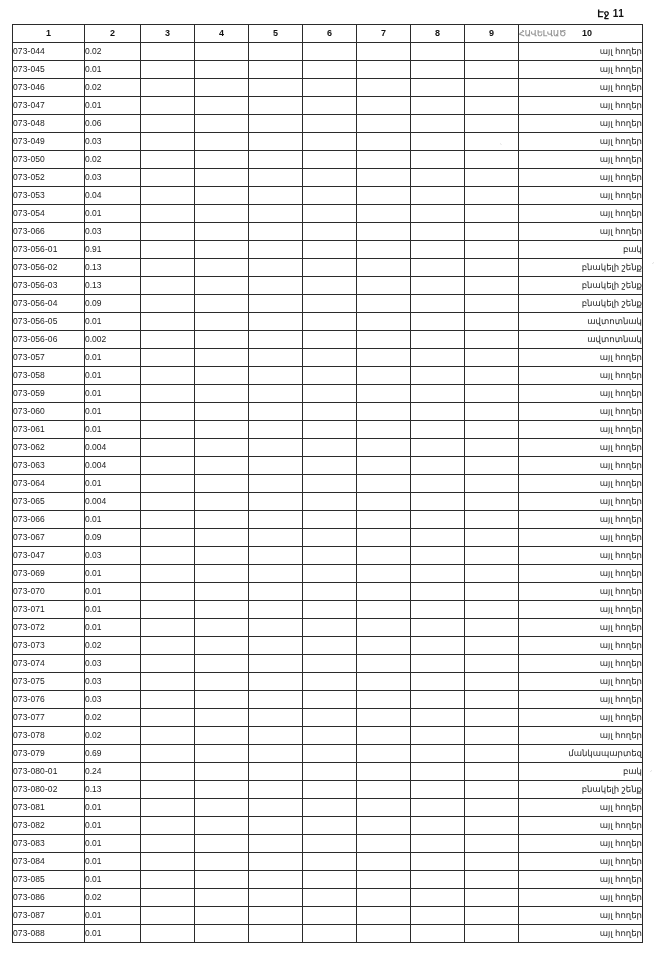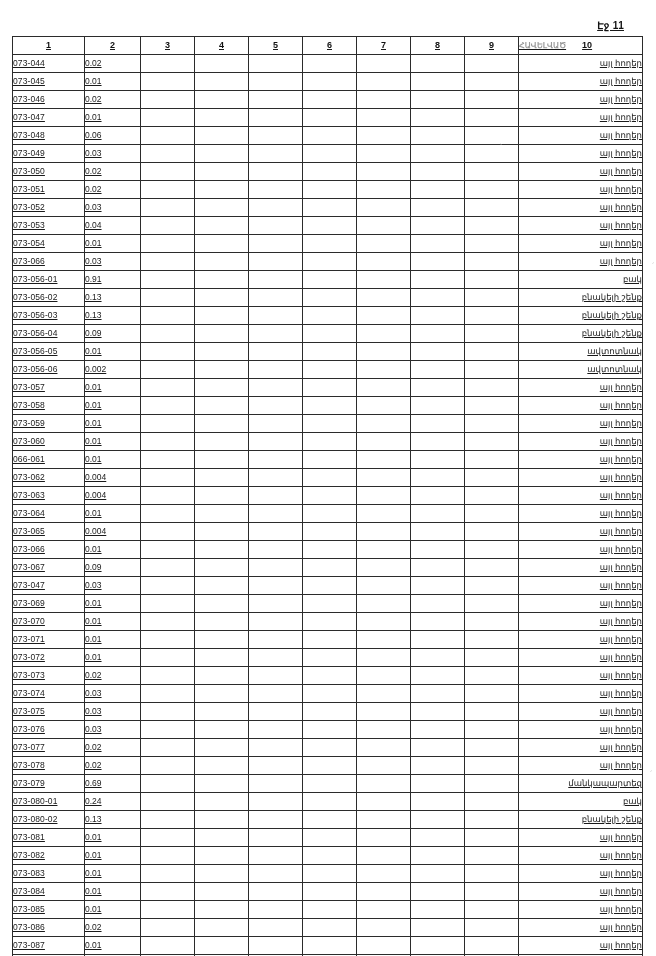--- a/index.html
+++ b/index.html
@@ -13,22 +13,21 @@
     font-family: "Liberation Sans", sans-serif;
     color: #1a1a1a;
     position: relative;
     overflow: hidden;
   }
   .page {
     position: relative;
     width: 656px;
     height: 948px;
     box-sizing: border-box;
-    padding: 20px 14px 6px 8px;
-    text-decoration: underline;
+    padding: 8px 14px 6px 8px;
   }
   .page-header {
     text-align: right;
     font-size: 10px;
     font-weight: bold;
     padding-right: 18px;
     padding-bottom: 5px;
     letter-spacing: 0.3px;
     color: #111;
   }
@@ -212,32 +211,20 @@
           <td class="blank"></td>
           <td class="blank"></td>
           <td class="blank"></td>
           <td class="blank"></td>
           <td class="blank"></td>
           <td class="blank"></td>
           <td class="blank"></td>
           <td class="note">այլ հողեր</td>
         </tr>
         <tr>
-          <td class="code">073-051</td>
-          <td class="val">0.02</td>
-          <td class="blank"></td>
-          <td class="blank"></td>
-          <td class="blank"></td>
-          <td class="blank"></td>
-          <td class="blank"></td>
-          <td class="blank"></td>
-          <td class="blank"></td>
-          <td class="note">այլ հողեր</td>
-        </tr>
-        <tr>
           <td class="code">073-052</td>
           <td class="val">0.03</td>
           <td class="blank"></td>
           <td class="blank"></td>
           <td class="blank"></td>
           <td class="blank"></td>
           <td class="blank"></td>
           <td class="blank"></td>
           <td class="blank"></td>
           <td class="note">այլ հողեր</td>
@@ -392,21 +379,21 @@
           <td class="blank"></td>
           <td class="blank"></td>
           <td class="blank"></td>
           <td class="blank"></td>
           <td class="blank"></td>
           <td class="blank"></td>
           <td class="blank"></td>
           <td class="note">այլ հողեր</td>
         </tr>
         <tr>
-          <td class="code">066-061</td>
+          <td class="code">073-061</td>
           <td class="val">0.01</td>
           <td class="blank"></td>
           <td class="blank"></td>
           <td class="blank"></td>
           <td class="blank"></td>
           <td class="blank"></td>
           <td class="blank"></td>
           <td class="blank"></td>
           <td class="note">այլ հողեր</td>
         </tr>

